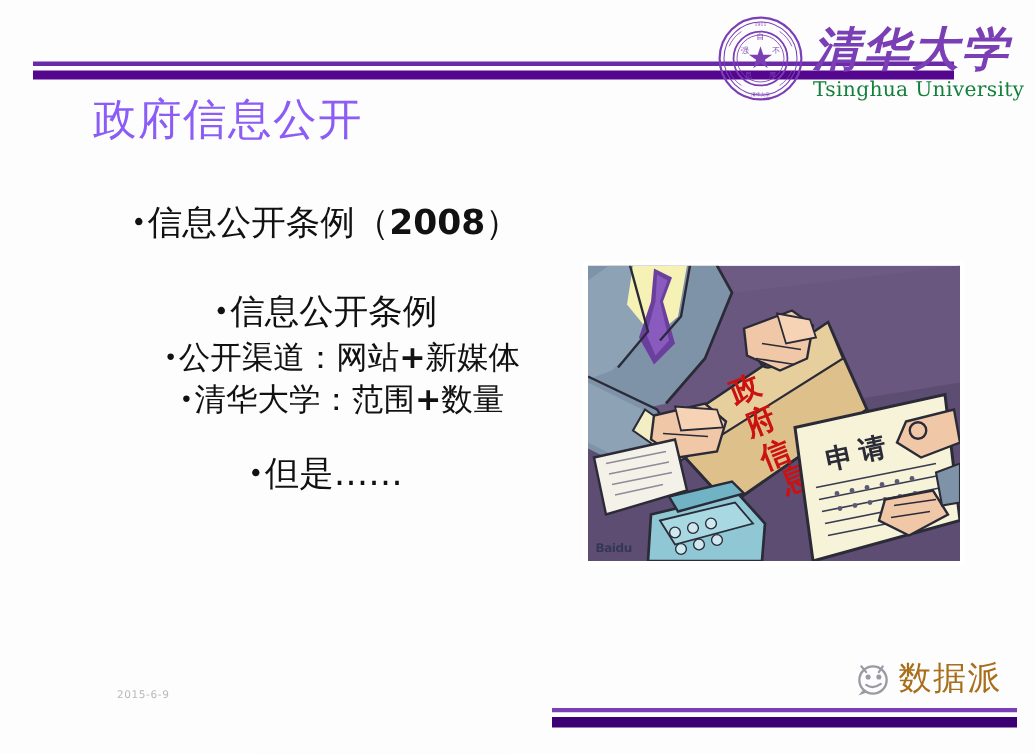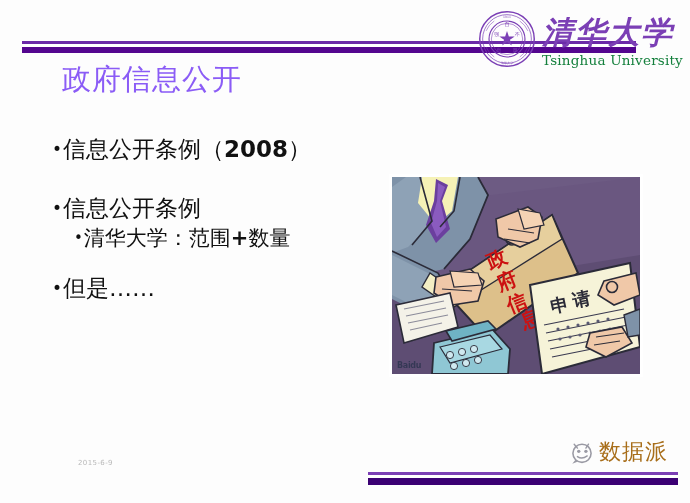--- a/index.html
+++ b/index.html
@@ -92,20 +92,21 @@
     letter-spacing: 1px;
     white-space: nowrap;
   }
 
   
   .body-block {
     position: absolute;
     left: 52px;
     top: 136px;
     width: 330px;
+    text-align: center;
   }
   .lvl1 {
     font-size: 23px;
     color: #111111;
     line-height: 1.16;
     white-space: nowrap;
     margin-bottom: 2px;
   }
   .lvl1 .bchar {
     font-size: 17px;
@@ -269,20 +270,23 @@
     </div>
 
     <div class="spacer-a"></div>
 
     <div class="lvl1">
       <span class="bchar">•</span><span>信息公开条例</span>
     </div>
 
     <div class="sub-list">
       <div class="lvl2">
+        <span class="bchar">•</span><span>公开渠道：</span><span>网站</span><span class="plus">+</span><span>新媒体</span>
+      </div>
+      <div class="lvl2">
         <span class="bchar">•</span><span>清华大学：</span><span>范围</span><span class="plus">+</span><span>数量</span>
       </div>
     </div>
 
     <div class="spacer-b"></div>
 
     <div class="lvl1">
       <span class="bchar">•</span><span>但是……</span>
     </div>
   </div>

